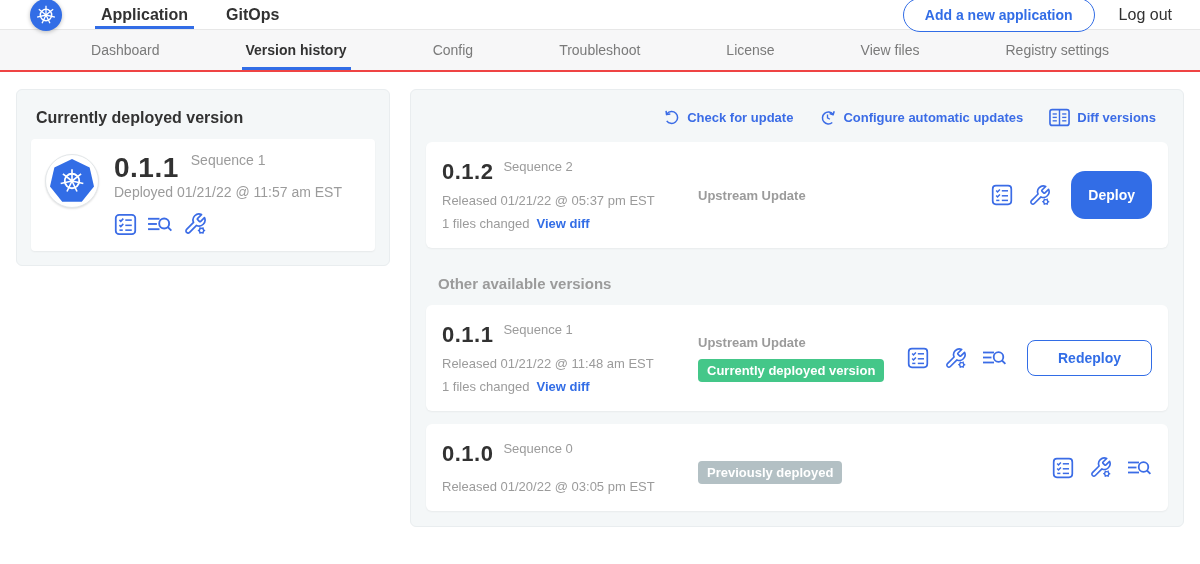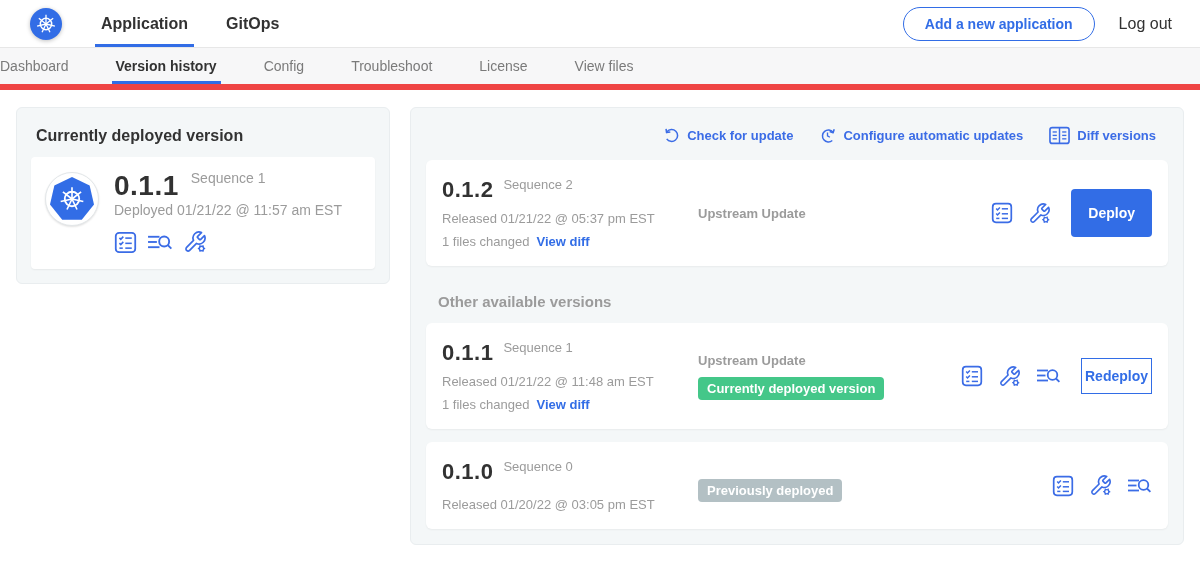--- a/index.html
+++ b/index.html
@@ -5,21 +5,21 @@
   * { box-sizing: border-box; margin: 0; padding: 0; }
   html, body { width: 1200px; height: 564px; overflow: hidden; }
   body {
     font-family: "Liberation Sans", "DejaVu Sans", sans-serif;
     background: #ffffff;
     color: #323232;
   }
 
   
   .navbar {
-    height: 48px;
+    height: 30px;
     display: flex;
     align-items: center;
     padding: 0 28px 0 30px;
     background: #fff;
     border-bottom: 1px solid #e7e7e7;
     position: relative;
   }
   .logo-badge {
     width: 32px; height: 32px;
     border-radius: 50%;
@@ -44,22 +44,22 @@
     background: #fff; border: 1.5px solid #326de6; color: #326de6;
     font-family: inherit; font-size: 14px; font-weight: 700;
     padding: 8px 21px; border-radius: 20px; cursor: pointer;
   }
   .logout { font-size: 16px; color: #323232; cursor: pointer; }
 
   
   .subnav {
     height: 42px;
     background: #f7f7f8;
-    border-bottom: 6px solid #ef4444;
-    display: flex; gap: 47px;
+    border-bottom: 2px solid #ef4444;
+    display: flex; justify-content: center; gap: 86px;
   }
   .subnav-tab {
     font-size: 14px; color: #7a7a7a;
     display: flex; align-items: center;
     position: relative; cursor: pointer;
   }
   .subnav-tab.active { color: #323232; font-weight: 700; }
   .subnav-tab.active::after {
     content: ""; position: absolute; left: -4px; right: -4px; bottom: 0;
     height: 3px; background: #326de6;
@@ -131,26 +131,26 @@
   .status-badge {
     display: inline-block; margin-top: 9px;
     font-size: 13px; font-weight: 700; color: #fff;
     padding: 4px 9px; border-radius: 4px;
   }
   .badge-green { background: #44c789; }
   .badge-gray  { background: #b3c0c4; }
   .deploy-btn {
     background: #326de6; color: #fff; border: none;
     font-family: inherit; font-size: 14px; font-weight: 700;
-    padding: 16px 17px; border-radius: 4px; cursor: pointer; margin-left: 5px;
+    padding: 16px 17px; border-radius: 14px; cursor: pointer; margin-left: 5px;
   }
   .redeploy-btn {
     background: #fff; color: #326de6; border: 1px solid #326de6;
     font-family: inherit; font-size: 14px; font-weight: 700;
-    padding: 9px 3px; border-radius: 0; cursor: pointer; margin-left: 5px;
+    padding: 9px 30px; border-radius: 8px; cursor: pointer; margin-left: 5px;
   }
   .other-title { font-size: 15px; font-weight: 700; color: #9b9b9b; margin: 27px 12px 0; }
 
   svg { display: block; }
 </style>
 </head>
 <body>
 
 <header class="navbar">
   <div class="logo-badge">
@@ -178,20 +178,21 @@
   </div>
 </header>
 
 <nav class="subnav">
   <div class="subnav-tab">Dashboard</div>
   <div class="subnav-tab active">Version history</div>
   <div class="subnav-tab">Config</div>
   <div class="subnav-tab">Troubleshoot</div>
   <div class="subnav-tab">License</div>
   <div class="subnav-tab">View files</div>
+  <div class="subnav-tab">Registry settings</div>
 </nav>
 
 <main class="content">
 
   <section class="panel deployed-panel">
     <h2 class="deployed-title">Currently deployed version</h2>
     <div class="deployed-card">
       <div class="k8s-logo-ring">
         <div class="k8s-heptagon">
           <svg width="28" height="28" viewBox="0 0 24 24" stroke="#fff" fill="none">

